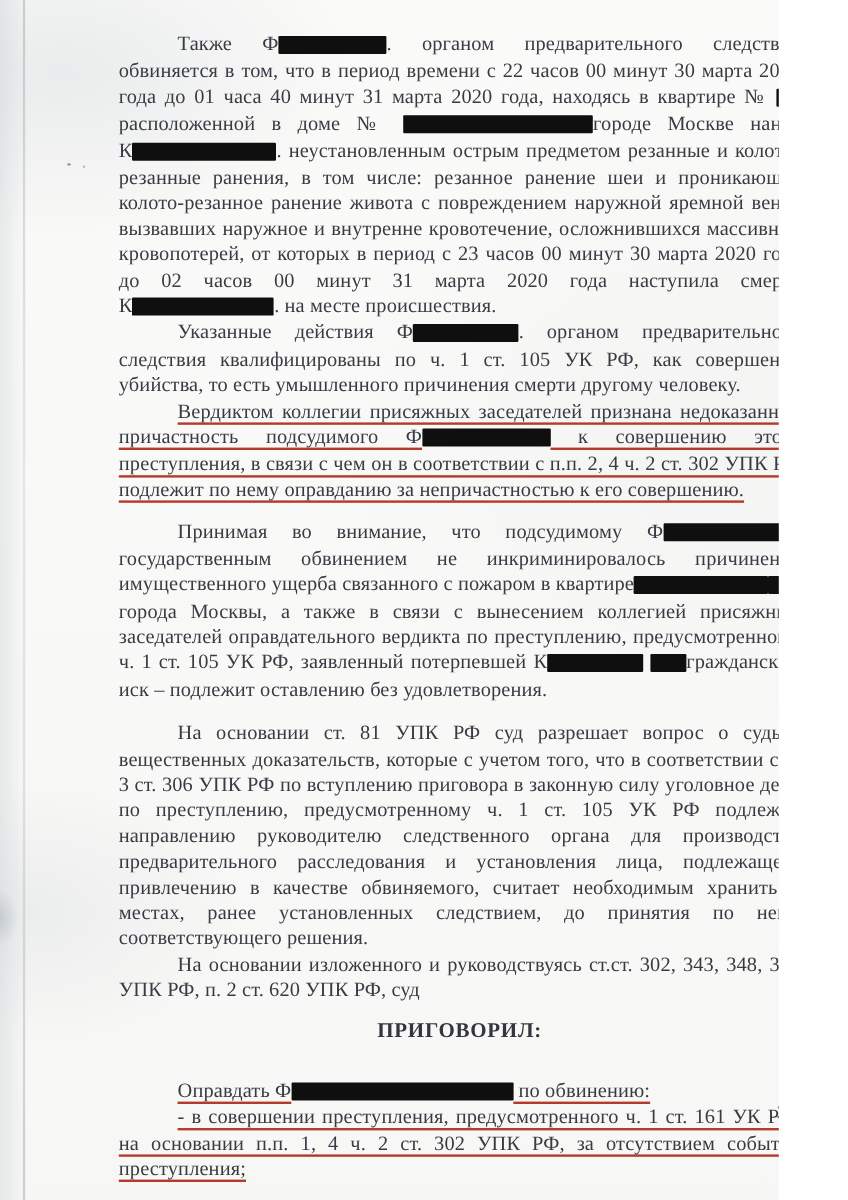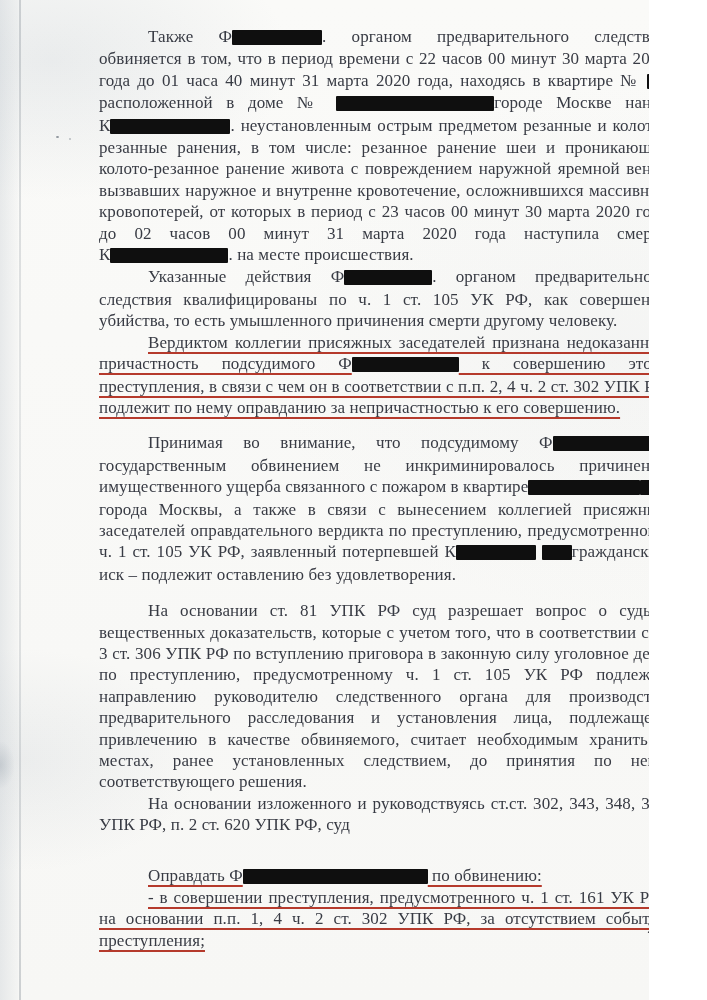--- a/index.html
+++ b/index.html
@@ -93,18 +93,19 @@
   <div class="speck s2"></div>
   <div class="smudge"></div>
 
   <div class="doc-body" id="doc-body">
       <p>Также Ф<span class="redact" style="padding-left: 90px;"></span>. органом предварительного следствия обвиняется в том, что в период времени с 22 часов 00 минут 30 марта 2020 года до 01 часа 40 минут 31 марта 2020 года, находясь в квартире № <span class="redact" style="padding-left: 16px;"></span>, расположенной в доме № <span class="redact" style="padding-left: 158px;"></span> городе Москве нанес К<span class="redact" style="padding-left: 120px;"></span>. неустановленным острым предметом резанные и колото-резанные ранения, в том числе: резанное ранение шеи и проникающее колото-резанное ранение живота с повреждением наружной яремной вены, вызвавших наружное и внутренне кровотечение, осложнившихся массивной кровопотерей, от которых в период с 23 часов 00 минут 30 марта 2020 года до 02 часов 00 минут 31 марта 2020 года наступила смерть К<span class="redact" style="padding-left: 118px;"></span>. на месте происшествия.</p>
       <p>Указанные действия Ф<span class="redact" style="padding-left: 88px;"></span>. органом предварительного следствия квалифицированы по ч. 1 ст. 105 УК РФ, как совершение убийства, то есть умышленного причинения смерти другому человеку.</p>
       <p class="u">Вердиктом коллегии присяжных заседателей признана недоказанной причастность подсудимого Ф<span class="redact" style="padding-left: 107px;"></span> к совершению этого преступления, в связи с чем он в соответствии с п.п. 2, 4 ч. 2 ст. 302 УПК РФ подлежит по нему оправданию за непричастностью к его совершению.</p>
       <p style="margin-top: 14px;">Принимая во внимание, что подсудимому Ф<span class="redact" style="padding-left: 110px;"></span>. государственным обвинением не инкриминировалось причинение имущественного ущерба связанного с пожаром в квартире <span class="redact" style="padding-left: 112px;"></span> <span class="redact" style="padding-left: 125px;"></span> города Москвы, а также в связи с вынесением коллегией присяжных заседателей оправдательного вердикта по преступлению, предусмотренному ч. 1 ст. 105 УК РФ, заявленный потерпевшей К<span class="redact" style="padding-left: 80px;"></span> <span class="redact" style="padding-left: 30px;"></span> гражданский иск – подлежит оставлению без удовлетворения.</p>
       <p style="margin-top: 15px;">На основании ст. 81 УПК РФ суд разрешает вопрос о судьбе вещественных доказательств, которые с учетом того, что в соответствии с ч. 3 ст. 306 УПК РФ по вступлению приговора в законную силу уголовное дело по преступлению, предусмотренному ч. 1 ст. 105 УК РФ подлежит направлению руководителю следственного органа для производства предварительного расследования и установления лица, подлежащего привлечению в качестве обвиняемого, считает необходимым хранить в местах, ранее установленных следствием, до принятия по нему соответствующего решения.</p>
       <p>На основании изложенного и руководствуясь ст.ст. 302, 343, 348, 351 УПК РФ, п. 2 ст. 620 УПК РФ, суд</p>
+      <p class="heading" style="margin-top: 12px;">ПРИГОВОРИЛ:</p>
       <p class="u" style="margin-top: 29px;">Оправдать Ф<span class="redact" style="padding-left: 185px;"></span> по обвинению:</p>
       <p class="u">- в совершении преступления, предусмотренного ч. 1 ст. 161 УК РФ, на основании п.п. 1, 4 ч. 2 ст. 302 УПК РФ, за отсутствием события преступления;</p>
     </div>
 
   <div class="page-number">2</div>
 </div>
 
 </body></html>

